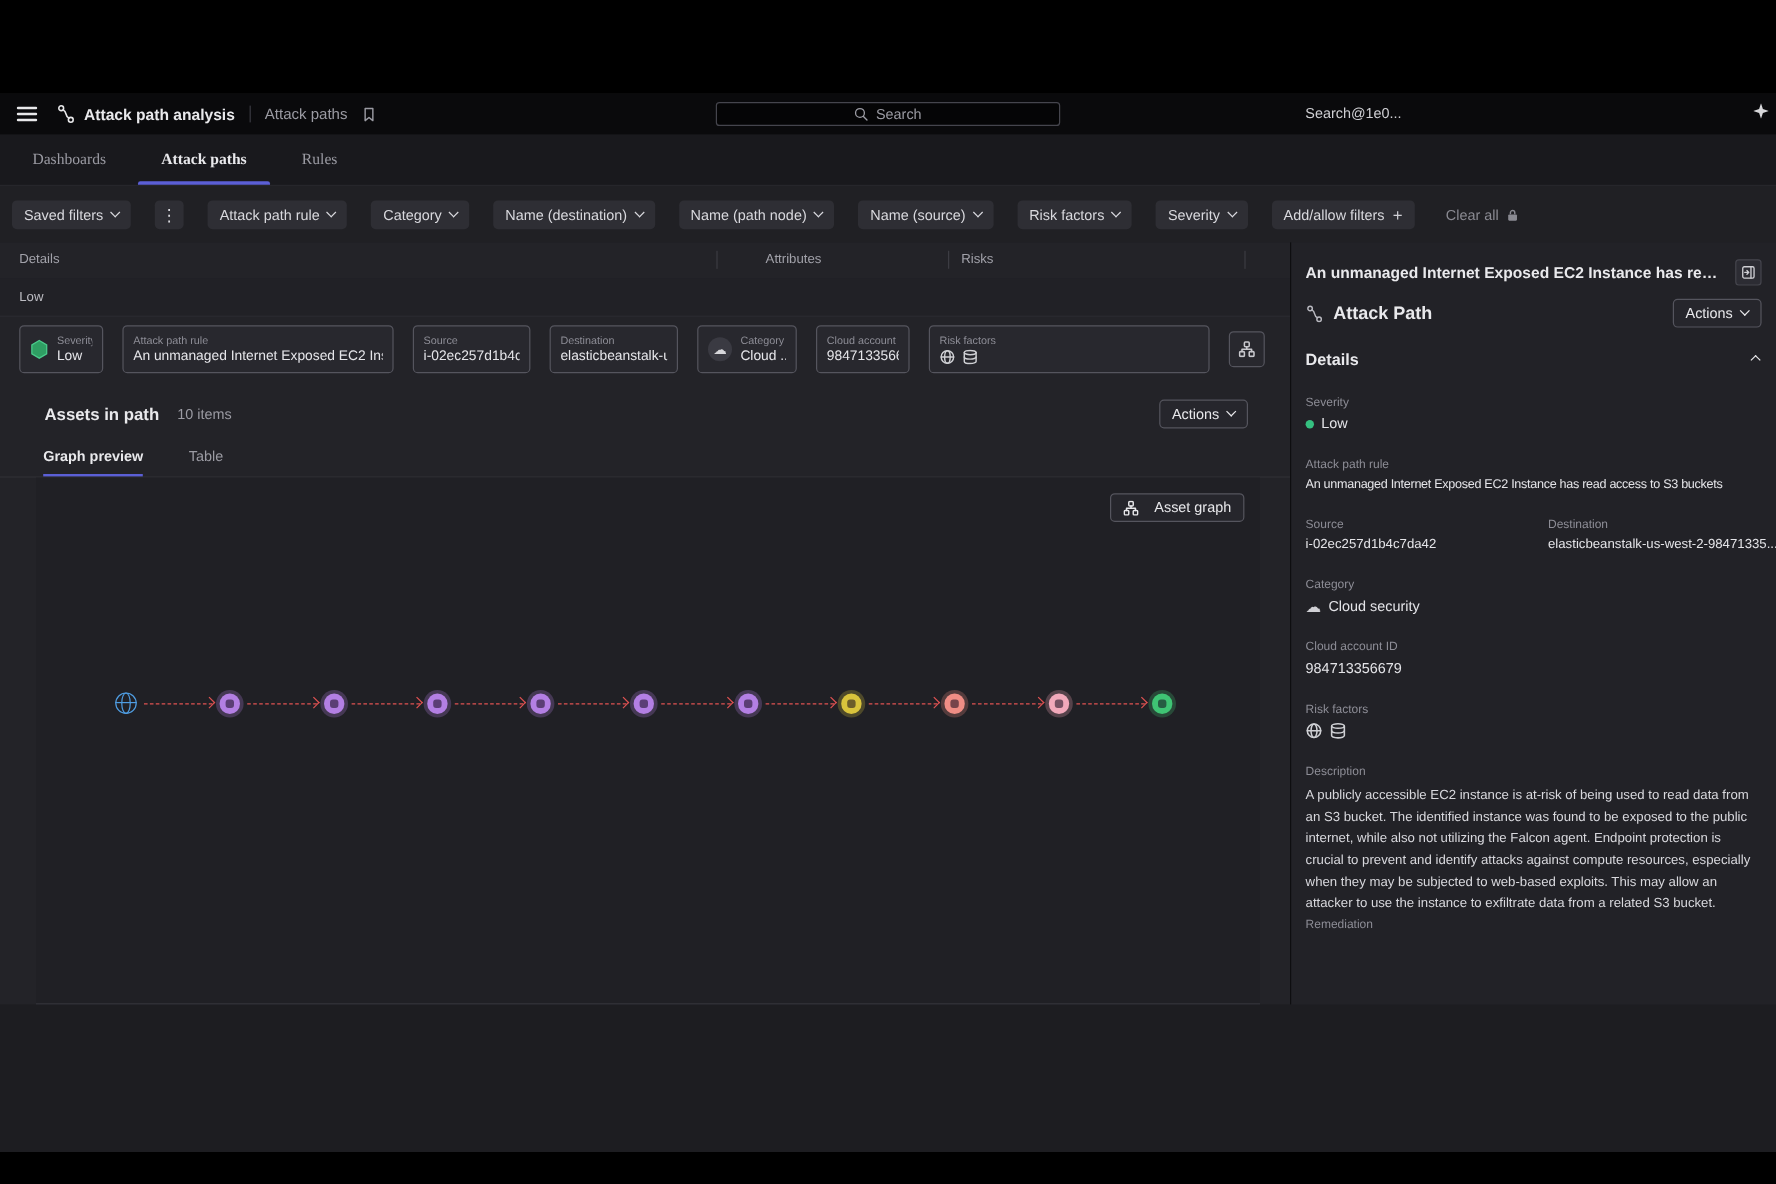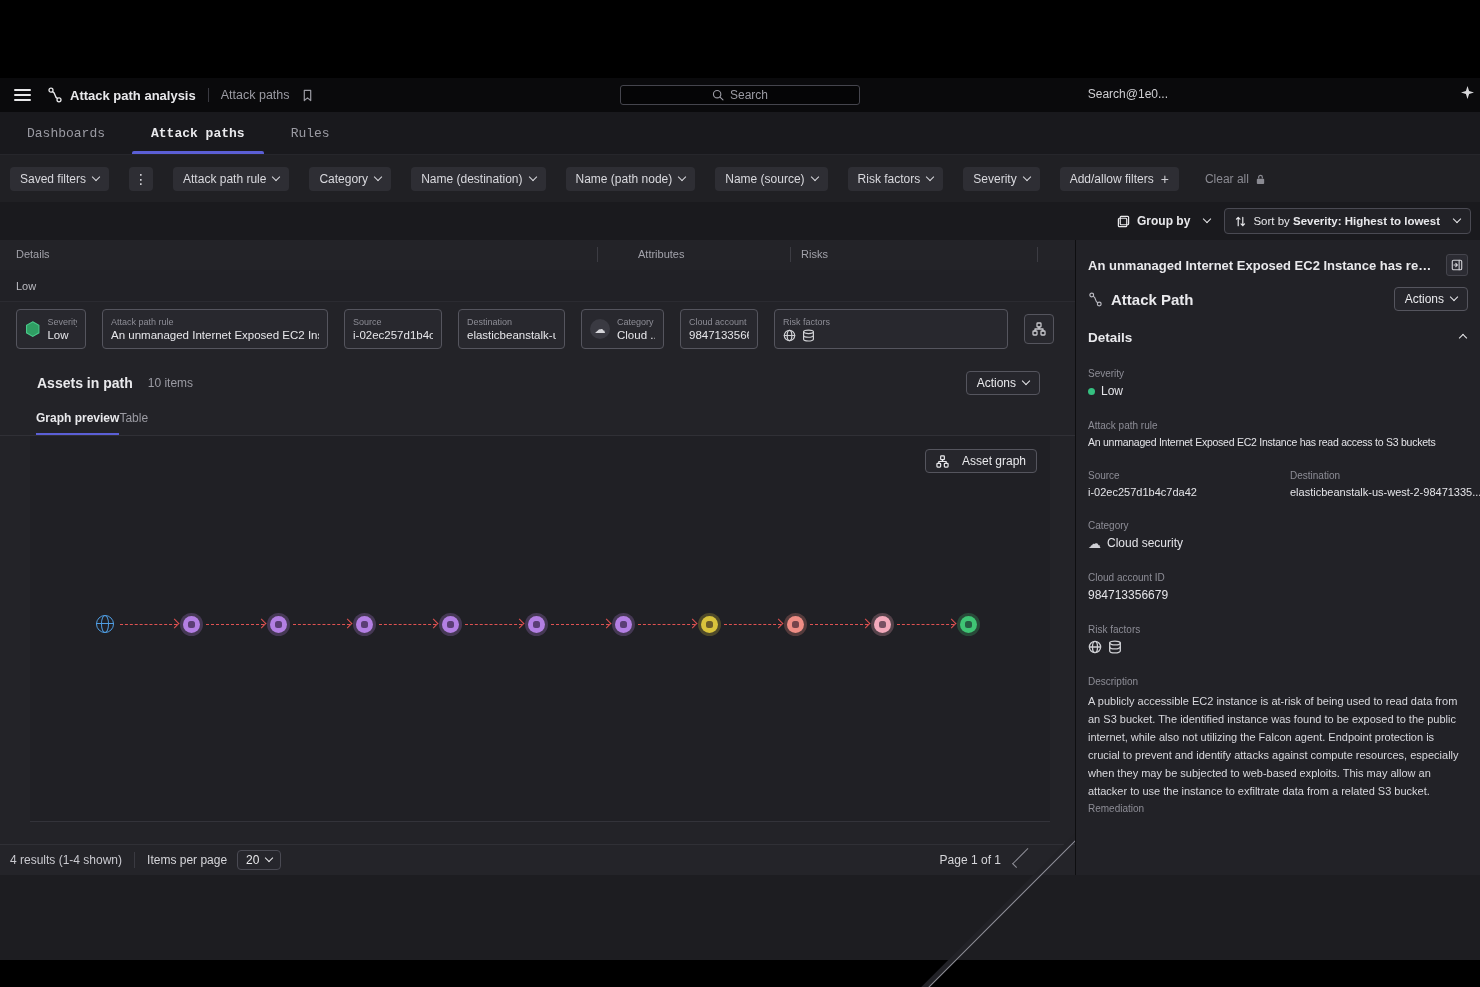--- a/index.html
+++ b/index.html
@@ -29,40 +29,40 @@
 
   
   .top-header{height:34px;background:var(--bg-header);display:flex;align-items:center;padding:0 10px;position:relative;flex:none}
   .icon-btn{background:none;border:none;color:var(--muted);cursor:pointer;display:inline-flex;align-items:center;justify-content:center;padding:4px}
   .hamburger{display:inline-flex;flex-direction:column;gap:3px;margin-right:12px}
   .hamburger .h-line{display:block;width:17px;height:2px;background:#e8e8ea;border-radius:1px}
   .logo-ic{margin-right:7px;display:inline-flex}
   .app-title{font-weight:bold;font-size:13px;margin-right:12px;white-space:nowrap}
   .v-sep{width:1px;height:14px;background:#3a3a41;margin-right:12px}
   .breadcrumb{color:var(--muted);font-size:12.5px;margin-right:8px;cursor:pointer}
-  .search-box{position:absolute;left:50%;transform:translateX(-50%);top:7px;width:240px;height:20px;background:#050506;border:1px solid #45454d;border-radius:3px;display:flex;align-items:center;justify-content:center;gap:6px;color:var(--muted);cursor:text}
+  .search-box{position:absolute;left:50%;transform:translateX(-50%);top:7px;width:287px;height:20px;background:#050506;border:1px solid #45454d;border-radius:3px;display:flex;align-items:center;justify-content:center;gap:6px;color:var(--muted);cursor:text}
   .account{position:absolute;right:312px;top:9px;color:#cfcfd3;font-size:12px;white-space:nowrap}
 
   
   .find-bar{position:absolute;left:1172px;top:84px;width:286px;height:32px;background:#402427;border:1px solid rgba(255,120,100,.22);border-radius:8px;display:flex;align-items:center;padding:0 9px;gap:8px;z-index:9;box-shadow:0 3px 10px rgba(0,0,0,.55)}
   .find-query{color:#ff9f8a;font-size:12.5px}
   .find-count{margin-left:auto;color:#d0cfd3;font-size:11.5px}
   .find-btn{width:20px;height:20px;background:none;border:none;color:#e6e6ea;cursor:pointer;display:inline-flex;align-items:center;justify-content:center}
   .find-close{font-size:15px;line-height:1}
   .edge-artifact{position:absolute;left:1461px;top:86px;z-index:8;opacity:.92}
 
   
   .chev{display:inline-block;width:6px;height:6px;border-right:1.4px solid currentColor;border-bottom:1.4px solid currentColor;transform:rotate(45deg);margin-left:7px;position:relative;top:-2px}
   .chev.up{transform:rotate(225deg);top:1px}
   .chev.left{transform:rotate(135deg);margin:0}
   .chev.right{transform:rotate(-45deg);margin:0}
 
   
   .tab-bar{height:43px;background:var(--bg-tabbar);display:flex;align-items:stretch;padding:0 27px;gap:46px;border-bottom:1px solid #26262b;flex:none}
-  .nav-tab{position:relative;display:flex;align-items:center;font-size:13px;color:var(--muted);background:none;border:none;cursor:pointer;font-family:Liberation Mono, monospace}
+  .nav-tab{position:relative;display:flex;align-items:center;font-size:13px;color:var(--muted);background:none;border:none;cursor:pointer;font-family:Liberation Serif, serif}
   .nav-tab.active{color:var(--text);font-weight:bold}
   .nav-tab.active::after{content:'';position:absolute;left:-19px;right:-19px;bottom:0;height:3px;background:var(--accent);border-radius:2px 2px 0 0}
 
   
   .filters-section{background:var(--bg-filters);padding:12px 10px 11px;flex:none}
   .items-count{font-weight:bold;font-size:13px;margin-bottom:13px;padding-left:1px}
   .chips-row{display:flex;align-items:center;gap:20px;flex-wrap:nowrap}
   .chip{background:var(--bg-chip);border:none;border-radius:4px;height:24px;display:inline-flex;align-items:center;padding:0 10px;color:#d9d9de;font-size:12px;cursor:pointer;white-space:nowrap;font-family:inherit}
   .chip .plus{margin-left:7px;font-size:14px;line-height:1;color:#cfcfd4}
   .kebab-btn{width:24px;justify-content:center;padding:0;font-size:14px}
@@ -95,21 +95,21 @@
   .icons-row{display:flex;align-items:center;gap:6px;color:#cfd0d4}
   .badge-circle{width:20px;height:20px;border-radius:50%;background:#3a3a42;display:inline-flex;align-items:center;justify-content:center;font-size:11px;color:#d6d6da;flex:none}
   .graph-mini-btn{width:30px;height:30px;border:1px solid var(--border);border-radius:4px;background:var(--bg-card);display:inline-flex;align-items:center;justify-content:center;color:#c8c8cd;cursor:pointer;flex:none}
 
   
   .assets-header{height:34px;margin-top:10px;display:flex;align-items:center;padding:0 35px 0 37px;flex:none}
   .assets-title{font-size:14px;font-weight:bold}
   .assets-count{font-size:12px;color:var(--muted);margin-left:15px}
   .btn-outline{border:1px solid var(--border);border-radius:4px;background:#26262c;color:var(--text);font-size:12px;padding:4px 10px;display:inline-flex;align-items:center;cursor:pointer;font-family:inherit;white-space:nowrap}
   .assets-header .btn-outline{margin-left:auto}
-  .assets-tabs{height:36px;display:flex;align-items:flex-end;padding:0 36px;border-bottom:1px solid var(--border-soft);flex:none}
+  .assets-tabs{height:36px;display:flex;align-items:flex-end;gap:38px;padding:0 36px;border-bottom:1px solid var(--border-soft);flex:none}
   .sub-tab{position:relative;background:none;border:none;color:var(--muted);font-size:12px;padding:0 0 10px;cursor:pointer;font-family:inherit}
   .sub-tab.active{color:var(--text);font-weight:bold}
   .sub-tab.active::after{content:'';position:absolute;left:0;right:0;bottom:0;height:2px;background:var(--accent)}
 
   
   .graph-panel{position:relative;flex:1;margin:0 25px 0 30px;background:var(--bg-graph);border-bottom:1px solid #33333a}
   .asset-graph-btn{position:absolute;top:13px;right:13px;gap:7px}
   .chain{position:absolute;left:66px;right:73px;top:179px;display:flex;align-items:center}
   .node{width:17px;height:17px;border-radius:50%;position:relative;flex:none;cursor:pointer}
   .node:not(.globe)::after{content:'';position:absolute;left:5px;top:5px;right:5px;bottom:5px;background:rgba(18,10,28,.55);border-radius:2.5px}
@@ -246,38 +246,20 @@
         <button class="clear-all">
           <span>Clear all</span>
           <svg width="11" height="11" viewBox="0 0 12 12">
               <rect x="2" y="5.2" width="8" height="5.6" rx="1" fill="#8a8a92"></rect>
               <path d="M4 5V3.6a2 2 0 014 0V5" fill="none" stroke="#8a8a92" stroke-width="1.3"></path>
             </svg>
         </button>
       </div>
     </section>
 
-    <div class="toolbar-row">
-      <button class="group-by">
-        <svg width="13" height="13" viewBox="0 0 14 14" class="stroke-ic">
-            <rect x="3.5" y="1.5" width="9" height="9" rx="1"></rect>
-            <rect x="1.5" y="3.5" width="9" height="9" rx="1"></rect>
-          </svg>
-        <span>Group by</span>
-        <i class="chev"></i>
-      </button>
-      <button class="sort-ctl">
-        <svg width="11" height="11" viewBox="0 0 12 12" class="stroke-ic">
-            <path d="M3.5 10.5v-9M3.5 1.5L1.6 3.4M3.5 1.5l1.9 1.9"></path>
-            <path d="M8.5 1.5v9M8.5 10.5L6.6 8.6M8.5 10.5l1.9-1.9"></path>
-          </svg>
-        <span><span>Sort by</span> <b>Severity: Highest to lowest</b></span>
-        <i class="chev"></i>
-      </button>
-    </div>
 
     <div class="main">
 
       <div class="left">
 
         <div class="col-headers">
           <span style="left:16px">Details</span>
           <i class="col-div" style="left:597px"></i>
           <span style="left:638px">Attributes</span>
           <i class="col-div" style="left:790px"></i>
@@ -399,36 +381,20 @@
               <div class="node" style="background: rgb(217, 195, 60); box-shadow: rgba(217, 195, 60, 0.25) 0px 0px 0px 3px;"></div>
               <div class="edge"></div>
               <div class="node" style="background: rgb(239, 141, 133); box-shadow: rgba(239, 141, 133, 0.25) 0px 0px 0px 3px;"></div>
               <div class="edge"></div>
               <div class="node" style="background: rgb(242, 169, 187); box-shadow: rgba(242, 169, 187, 0.25) 0px 0px 0px 3px;"></div>
               <div class="edge"></div>
               <div class="node" style="background: rgb(63, 196, 116); box-shadow: rgba(63, 196, 116, 0.25) 0px 0px 0px 3px;"></div>
             </div>
         </div>
 
-        <div class="left-footer">
-          <span class="results-text">4 results (1-4 shown)</span>
-          <span class="foot-sep"></span>
-          <span class="ipp-label">Items per page</span>
-          <button class="ipp-select">
-            <span>20</span>
-              <i class="chev"></i>
-          </button>
-          <span class="page-text">Page 1 of 1</span>
-          <button class="page-btn">
-              <i class="chev left"></i>
-            </button>
-          <button class="page-btn">
-              <i class="chev right"></i>
-            </button>
-        </div>
       </div>
 
       <aside class="right">
         <div class="panel-title-row">
           <span class="panel-title">An unmanaged Internet Exposed EC2 Instance has read ...</span>
           <button class="panel-expand-btn">
             <svg width="12" height="12" viewBox="0 0 14 14" class="stroke-ic">
                 <rect x="1.5" y="1.5" width="11" height="11" rx="1.5"></rect>
                 <path d="M9.5 1.5v11M3.5 7h3.4M5.6 5.2L7.4 7 5.6 8.8"></path>
               </svg>

